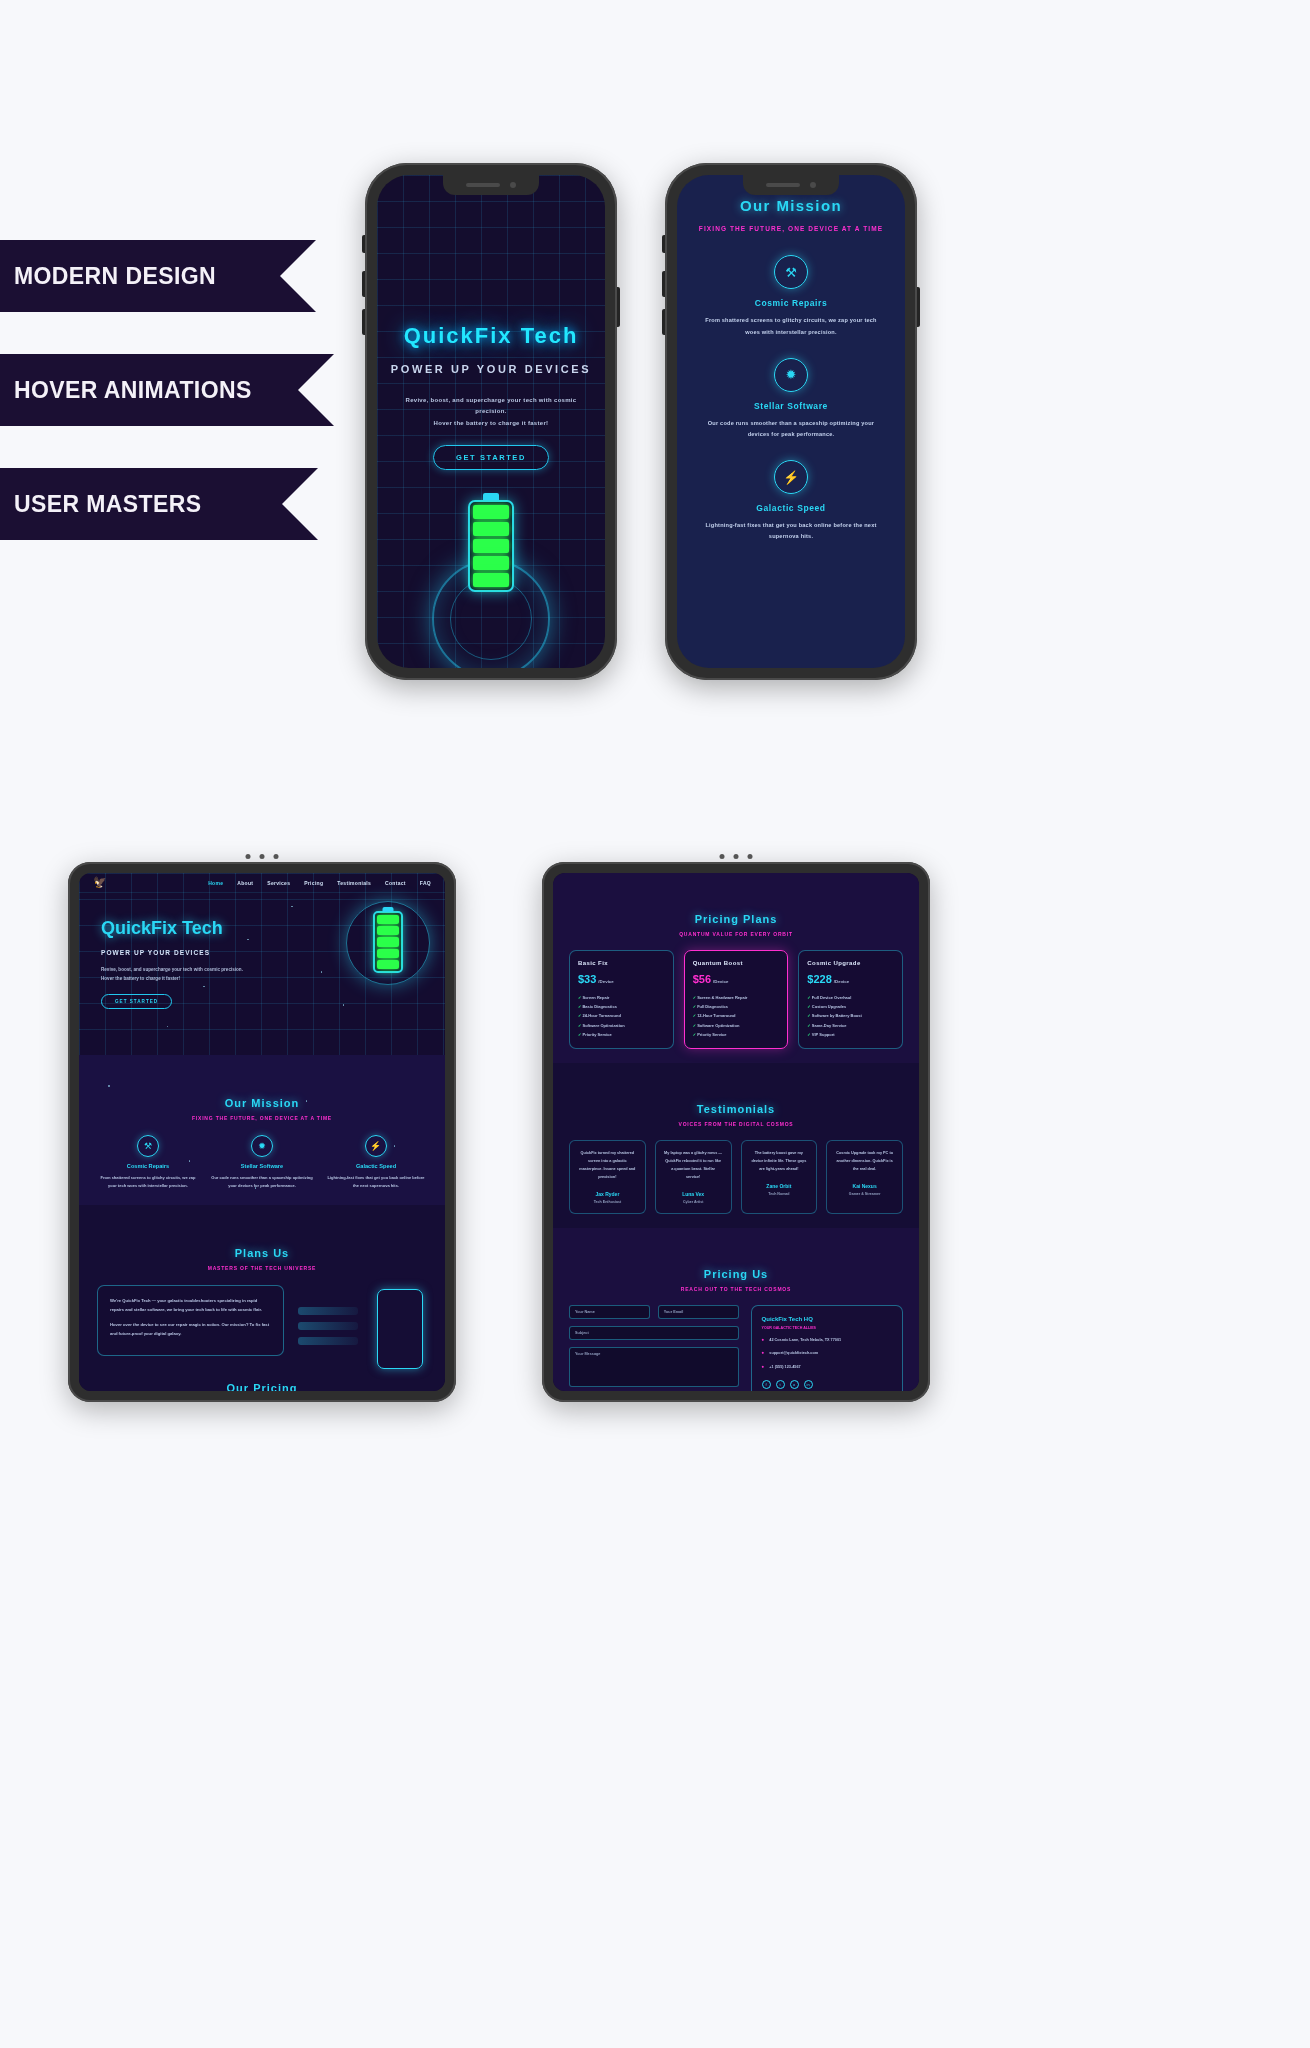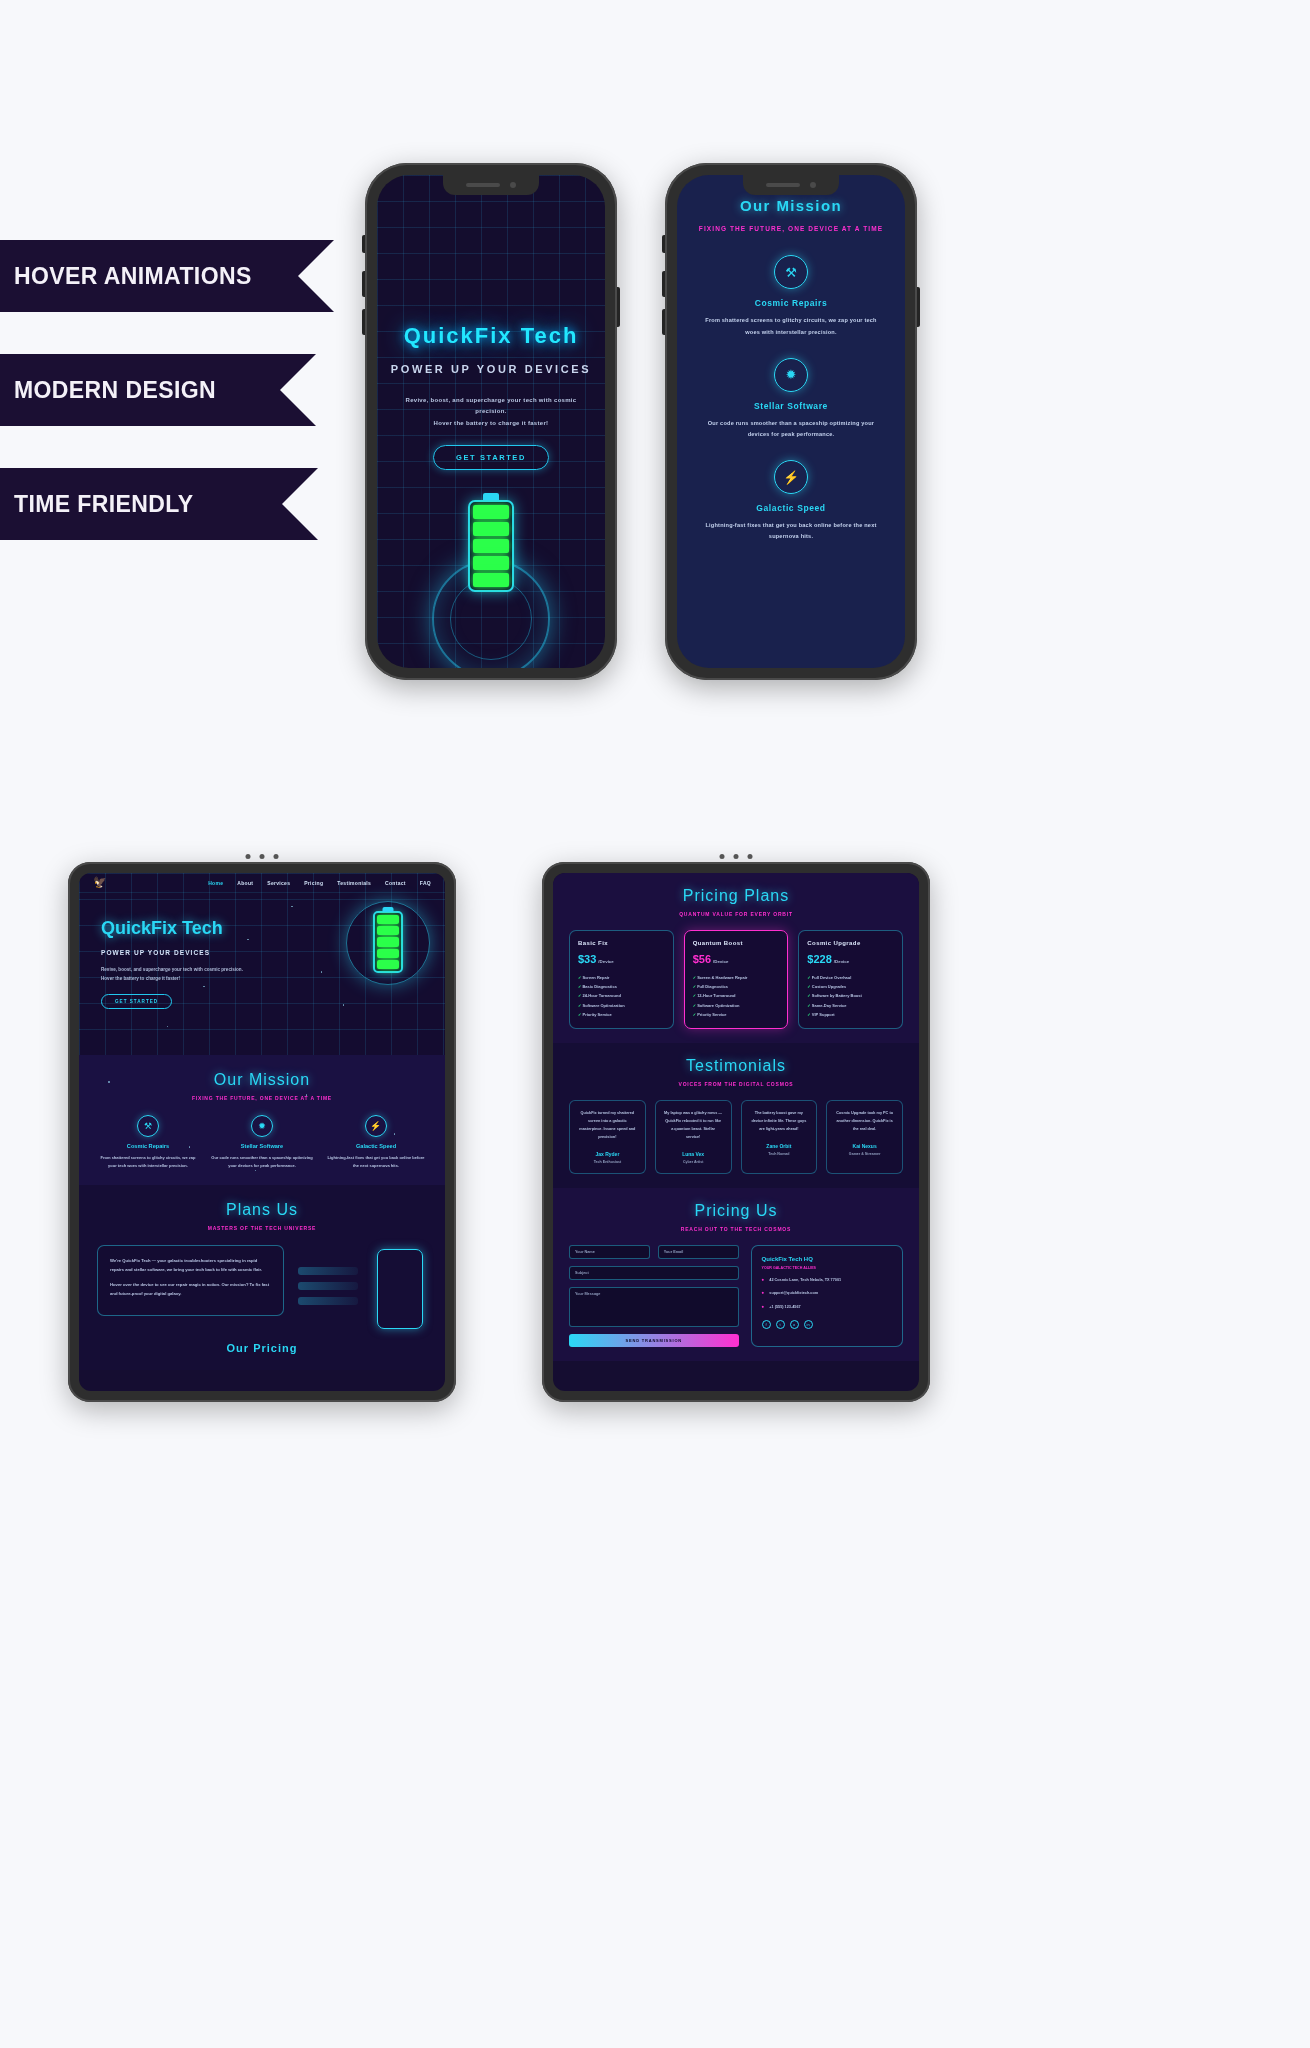--- a/index.html
+++ b/index.html
@@ -169,21 +169,21 @@
     width:84px; height:84px; border-radius:50%; border:1.6px solid rgba(42,216,245,.5);
     box-shadow:0 0 18px rgba(42,216,245,.45); }
   .t1-battery { position:relative; width:30px; height:62px; margin:0 auto;
     border:2px solid #2ad8f5; border-radius:5px; background:#0c1330; padding:2px;
     display:flex; flex-direction:column-reverse; gap:2px; box-shadow:0 0 12px rgba(42,216,245,.6); }
   .t1-battery::before { content:""; position:absolute; top:-6px; left:50%; transform:translateX(-50%);
     width:11px; height:5px; background:#2ad8f5; border-radius:2px 2px 0 0; }
 
   .t-sec { position:relative; padding:16px 18px; text-align:center; background:#1a1142; }
   .t-sec.alt { background:#150d35; }
-  .t-sec-h { font-size:16px; font-weight:normal; color:#2ad8f5; letter-spacing:1px; text-shadow:0 0 8px rgba(42,216,245,.7); }
+  .t-sec-h { font-size:11px; font-weight:bold; color:#2ad8f5; letter-spacing:1px; text-shadow:0 0 8px rgba(42,216,245,.7);margin-top:26px; }
   .t-sec-s { margin-top:6px; font-size:5px; font-weight:bold; color:#ff2fd0; letter-spacing:.8px; }
   .t-svc-row { display:flex; gap:12px; margin-top:14px; }
   .t-svc { flex:1; }
   .t-svc-ic { width:22px; height:22px; margin:0 auto; border-radius:50%; border:1px solid #2ad8f5;
     display:flex; align-items:center; justify-content:center; color:#2ad8f5; font-size:9px;
     box-shadow:0 0 7px rgba(42,216,245,.4); }
   .t-svc-n { margin-top:6px; font-size:5.6px; font-weight:bold; color:#2ad8f5; }
   .t-svc-d { margin-top:5px; font-size:4px; color:#b6c4e2; line-height:1.9; font-weight:bold; }
 
   .about-row { display:flex; gap:14px; margin-top:14px; text-align:left; }
@@ -248,23 +248,23 @@
     font-size:4px; font-style:normal; }
 
   .stars { position:absolute; inset:0; pointer-events:none; }
   .stars i { position:absolute; width:1.5px; height:1.5px; background:#9fe9ff;
     border-radius:50%; opacity:.65; }
 </style>
 </head>
 <body>
 
 <div class="promo">
+  <div class="ribbon">MODERN DESIGN</div>
   <div class="ribbon w2">HOVER ANIMATIONS</div>
-  <div class="ribbon">MODERN DESIGN</div>
-  <div class="ribbon w3">TIME FRIENDLY</div>
+  <div class="ribbon w3">USER MASTERS</div>
 </div>
 
 <div class="phone" id="phone1">
   <div class="btn-l" style="top:108px;height:26px;"></div>
   <div class="btn-l" style="top:146px;height:26px;"></div>
   <div class="btn-l" style="top:72px;height:18px;"></div>
   <div class="btn-r" style="top:124px;height:40px;"></div>
   <div class="phone-screen">
     <div class="grid-bg"></div>
     <div class="notch">

